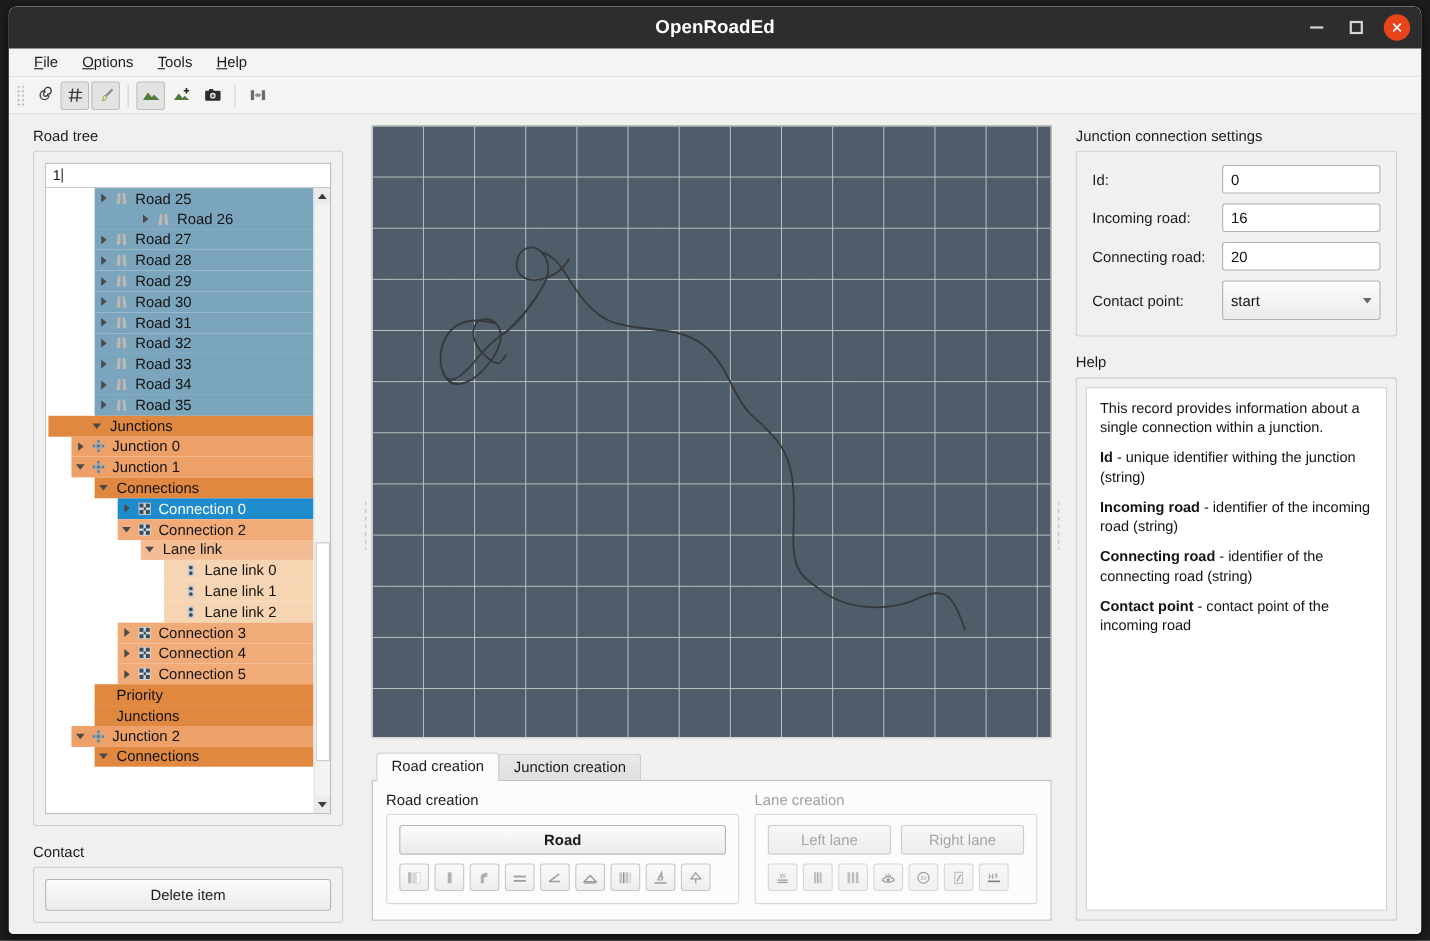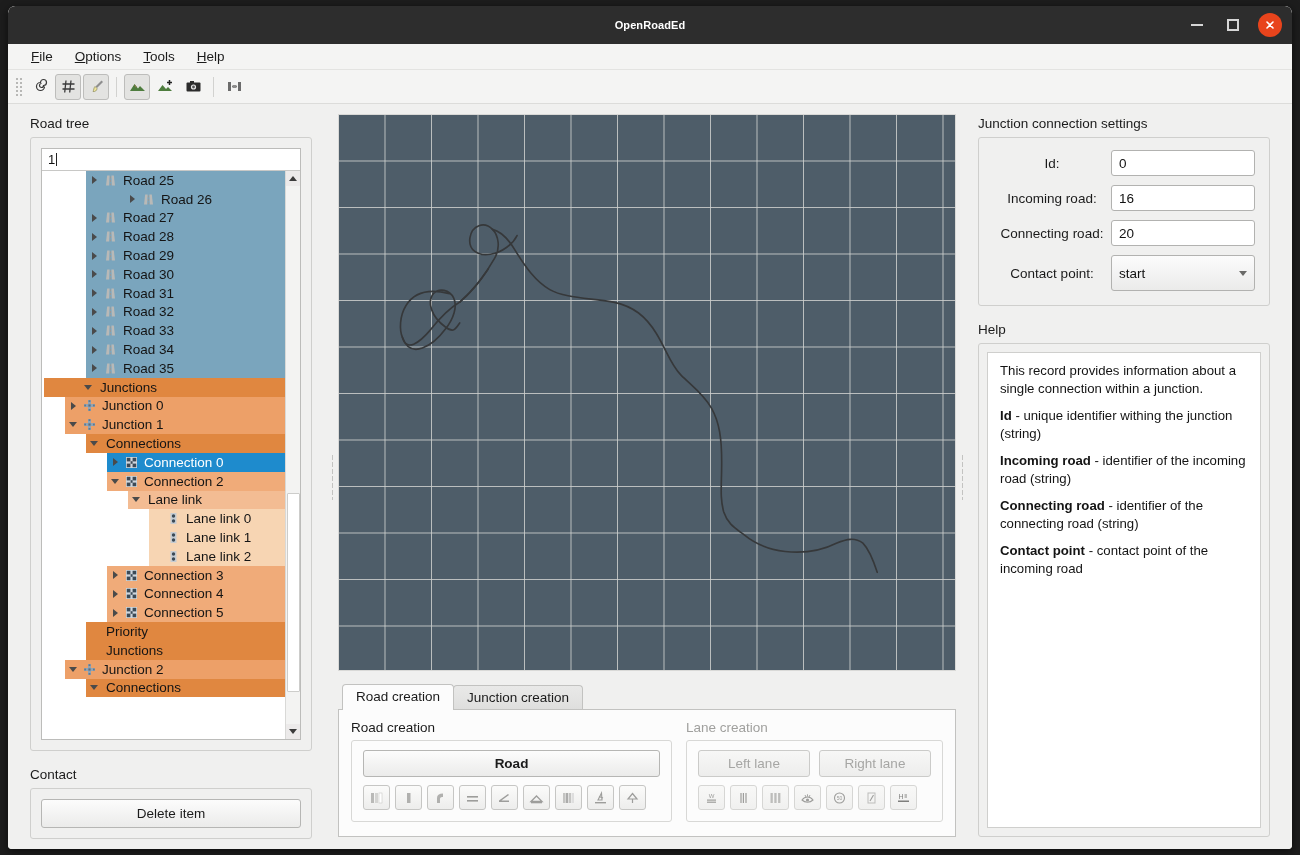--- a/index.html
+++ b/index.html
@@ -22,21 +22,21 @@
   
   #titlebar {
     height: 38px; flex: 0 0 38px;
     background: #2d2d2d;
     border-radius: 7px 7px 0 0;
     display: flex; align-items: center;
     position: relative;
   }
   #titlebar .title {
     position: absolute; left: 0; right: 0; text-align: center;
-    color: #ffffff; font-size: 11px; font-weight: bold;
+    color: #ffffff; font-size: 17px; font-weight: bold;
     letter-spacing: .1px;
   }
   #win-btns {
     position: absolute; right: 10px; top: 0; height: 38px;
     display: flex; align-items: center; gap: 14px;
   }
   .wbtn { width: 22px; height: 22px; display:flex; align-items:center; justify-content:center; cursor: default;}
   .wbtn .min { width: 12px; height: 2px; background: #d6d6d6; display:block; }
   .wbtn .max { width: 12px; height: 12px; border: 2px solid #d6d6d6; display:block; }
   .wbtn.close { width: 24px; height: 24px; border-radius: 50%; background: #e8441c; }
@@ -203,21 +203,21 @@
 
   
   #right-panel {
     width: 324px; flex: 0 0 324px;
     padding: 12px 22px 12px 10px;
     display: flex; flex-direction: column;
   }
   #settings-box { padding: 12px 14px 14px 14px; }
   .field-row { display: flex; align-items: center; margin-bottom: 9px; }
   .field-row:last-child { margin-bottom: 0; }
-  .field-label { font-size: 13.5px; color: #1b1b1b; width: 118px; flex: 0 0 118px; text-align: center; }
+  .field-label { font-size: 13.5px; color: #1b1b1b; width: 118px; flex: 0 0 118px; }
   .field-input {
     flex: 1 1 auto; height: 26px; background: #ffffff;
     border: 1px solid #b2b2b0; border-radius: 3px;
     font-size: 13.5px; color: #111; padding: 0 7px;
     display: flex; align-items: center;
   }
   .field-combo {
     flex: 1 1 auto; height: 36px;
     background: linear-gradient(#fcfcfc, #ebebea);
     border: 1px solid #b2b2b0; border-radius: 3px;

